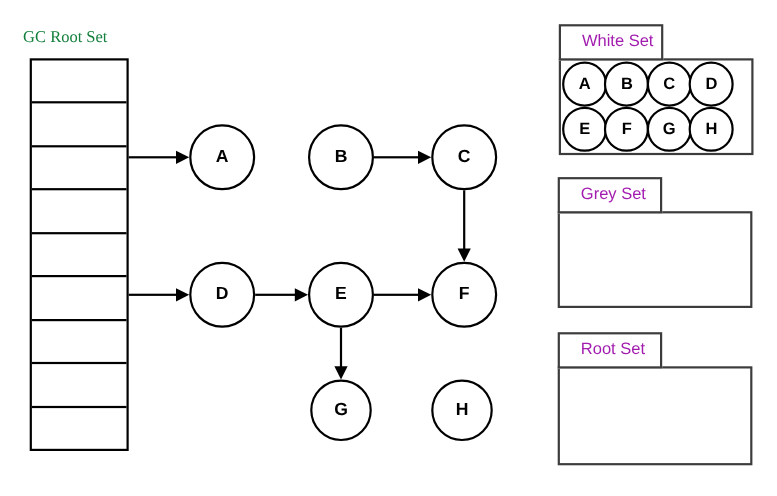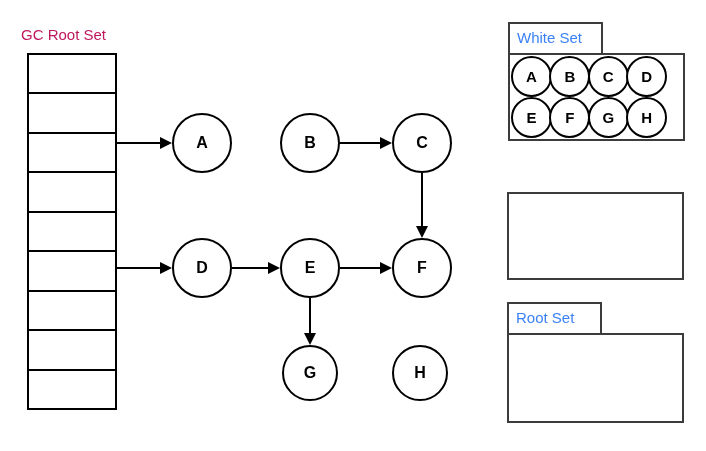--- a/index.html
+++ b/index.html
@@ -10,22 +10,23 @@
     background: #ffffff;
     font-family: "Liberation Sans", sans-serif;
     overflow: hidden;
   }
 
   
   .root-label {
     position: absolute;
     left: 21px; top: 26px;
     font-size: 15px;
-    color: #be185d;
+    color: #15803d;
     white-space: nowrap;
+    font-family: Liberation Serif, serif;
   }
   .root-table {
     position: absolute;
     left: 27px; top: 53px;
     width: 90px; height: 357px;
     border: 2px solid #000;
     box-sizing: border-box;
     display: flex;
     flex-direction: column;
     background: #fff;
@@ -76,24 +77,24 @@
     border-top: 12px solid #000;
   }
 
   
   .set-tab {
     position: absolute;
     box-sizing: border-box;
     border: 2px solid #3c3c3c;
     background: #fff;
     font-size: 15px;
-    color: #3b82f6;
+    color: #a21caf;
     display: flex;
     align-items: center;
-    padding-left: 7px;
+    padding-left: 19px;
     padding-bottom: 2px;
     z-index: 2;
     white-space: nowrap;
   }
   .set-body {
     position: absolute;
     box-sizing: border-box;
     border: 2px solid #3c3c3c;
     background: #fff;
     z-index: 1;
@@ -184,20 +185,23 @@
     <div class="set-circle">A</div>
     <div class="set-circle">B</div>
     <div class="set-circle">C</div>
     <div class="set-circle">D</div>
     <div class="set-circle">E</div>
     <div class="set-circle">F</div>
     <div class="set-circle">G</div>
     <div class="set-circle">H</div>
   </div>
 
+  <div class="set-tab" style="left:507px; top:161px; width:95px; height:33px;">
+    <span>Grey Set</span>
+  </div>
   <div class="set-body" style="left:507px; top:192px; width:177px; height:88px;"></div>
 
   <div class="set-tab" style="left:507px; top:302px; width:95px; height:33px;">
     <span>Root Set</span>
   </div>
   <div class="set-body" style="left:507px; top:333px; width:177px; height:90px;"></div>
 
 </div>
 
 </body></html>

